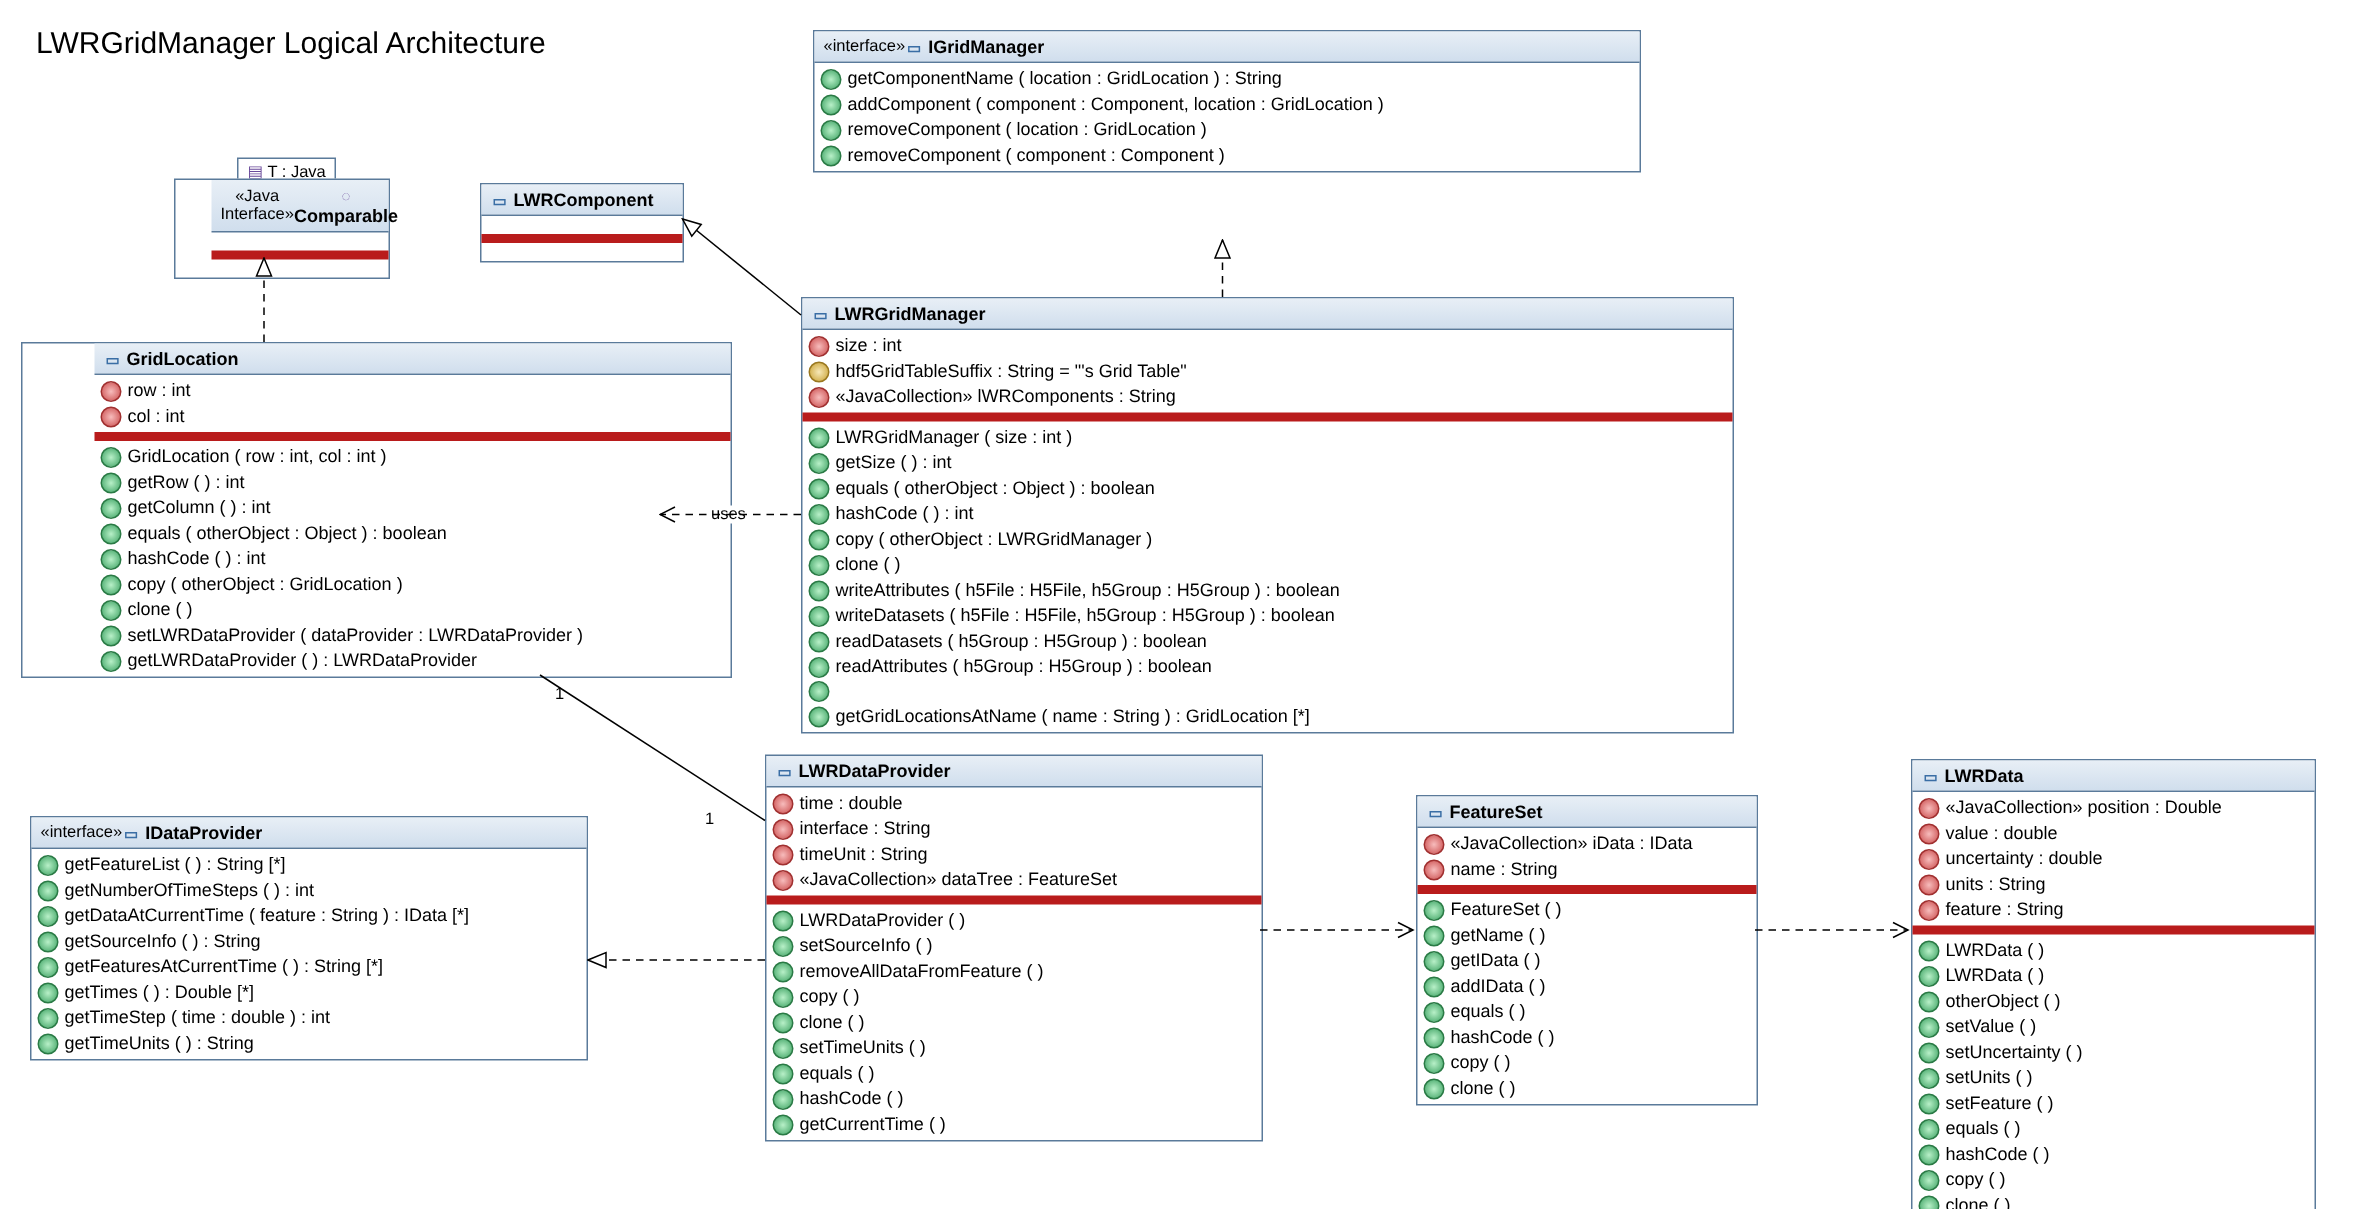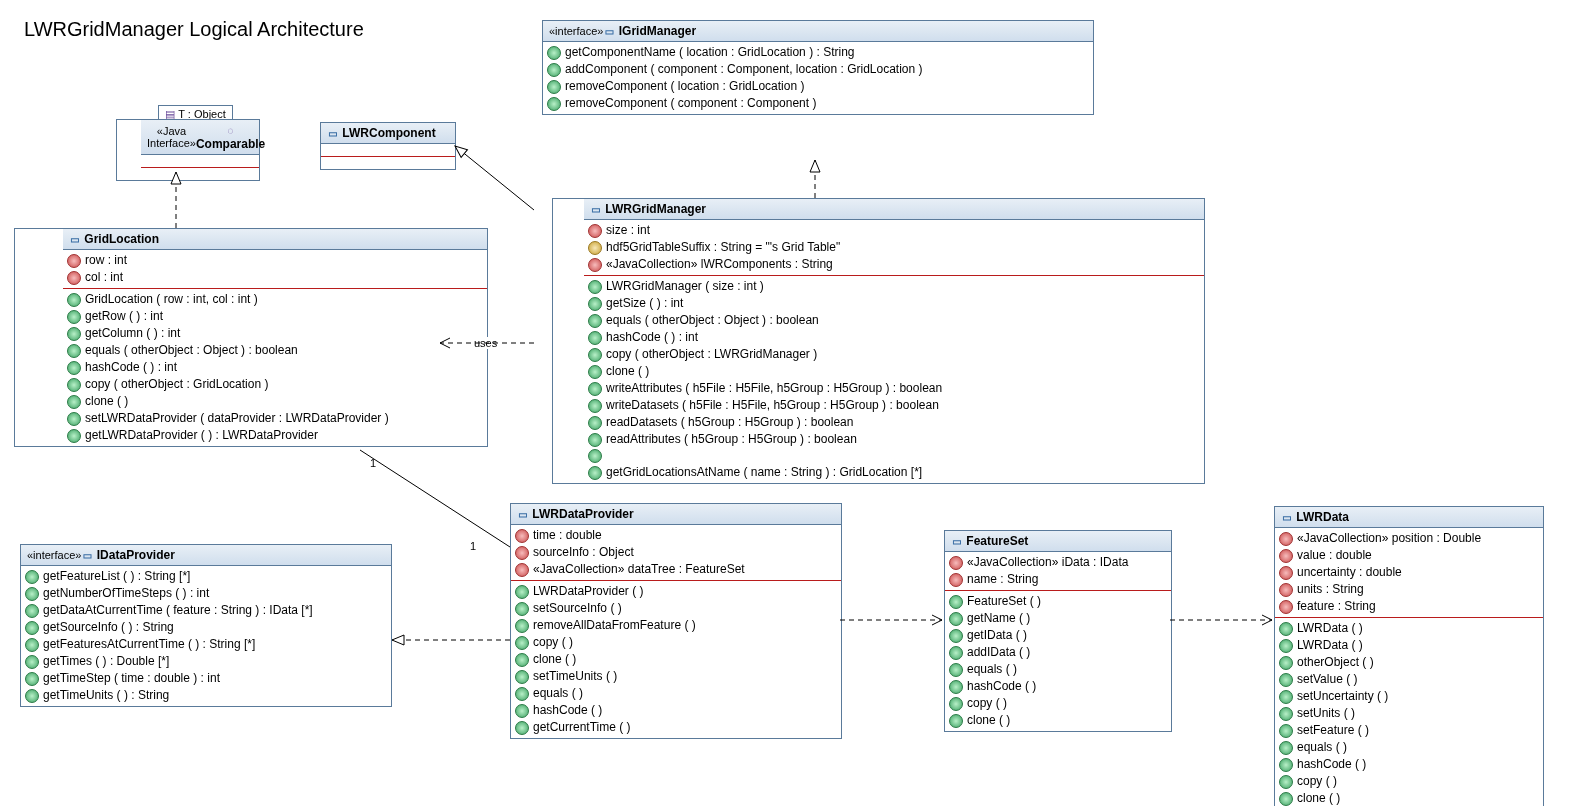--- a/index.html
+++ b/index.html
@@ -33,21 +33,21 @@
     display: flex;
     flex-direction: row;
     align-items: center;
     gap: 0;
   }
   .class-title .stereotype {
     font-weight: normal;
     font-size: 11px;
   }
   .compartment {
-    border-bottom: 1px solid #b91c1c;
+    border-bottom: 6px solid #b91c1c;
     padding: 2px 4px;
   }
   .compartment:last-child { border-bottom: none; }
   .row {
     display: flex;
     align-items: center;
     gap: 4px;
     white-space: nowrap;
     padding: 1px 0;
     line-height: 1.25;
@@ -102,21 +102,21 @@
   .mult {
     position:absolute;
     font-size:11px;
   }
 </style>
 </head>
 <body>
 
 <div class="diagram-title">LWRGridManager Logical Architecture</div>
 
-<div class="param-note" style="left:158px; top:105px;">T : Object</div>
+<div class="param-note" style="left:158px; top:105px;">T : Java</div>
 <div class="class-box" style="left:116px; top:119px; width:118px;padding-left:24px;">
   <div class="class-title">
     <span class="stereotype">«Java Interface»</span>
     <span><span class="type-icon ti-int"></span>
       <span>Comparable</span></span>
   </div>
   <div class="compartment" style="height:8px;"></div>
   <div class="compartment" style="height:8px;"></div>
 </div>
 
@@ -203,21 +203,21 @@
         <span class="vis vis-public"></span>
         <span>setLWRDataProvider ( dataProvider : LWRDataProvider )</span>
       </div>
       <div class="row">
         <span class="vis vis-public"></span>
         <span>getLWRDataProvider ( ) : LWRDataProvider</span>
       </div>
     </div>
 </div>
 
-<div class="class-box" style="left:552px; top:198px; width:620px;padding-left:31px;">
+<div class="class-box" style="left:534px; top:198px; width:620px;">
   <div class="class-title">
     <span><span class="type-icon ti-class"></span>
       <span>LWRGridManager</span></span>
   </div>
   <div class="compartment" id="lwrgm-attrs">
       <div class="row">
         <span class="vis vis-private"></span>
         <span>size : int</span>
       </div>
       <div class="row">
@@ -327,21 +327,25 @@
     <span><span class="type-icon ti-class"></span>
       <span>LWRDataProvider</span></span>
   </div>
   <div class="compartment" id="ldp-attrs">
       <div class="row">
         <span class="vis vis-private"></span>
         <span>time : double</span>
       </div>
       <div class="row">
         <span class="vis vis-private"></span>
-        <span>sourceInfo : Object</span>
+        <span>interface : String</span>
+      </div>
+      <div class="row">
+        <span class="vis vis-private"></span>
+        <span>timeUnit : String</span>
       </div>
       <div class="row">
         <span class="vis vis-private"></span>
         <span>«JavaCollection» dataTree : FeatureSet</span>
       </div>
     </div>
   <div class="compartment" id="ldp-ops">
       <div class="row">
         <span class="vis vis-public"></span>
         <span>LWRDataProvider ( )</span>

